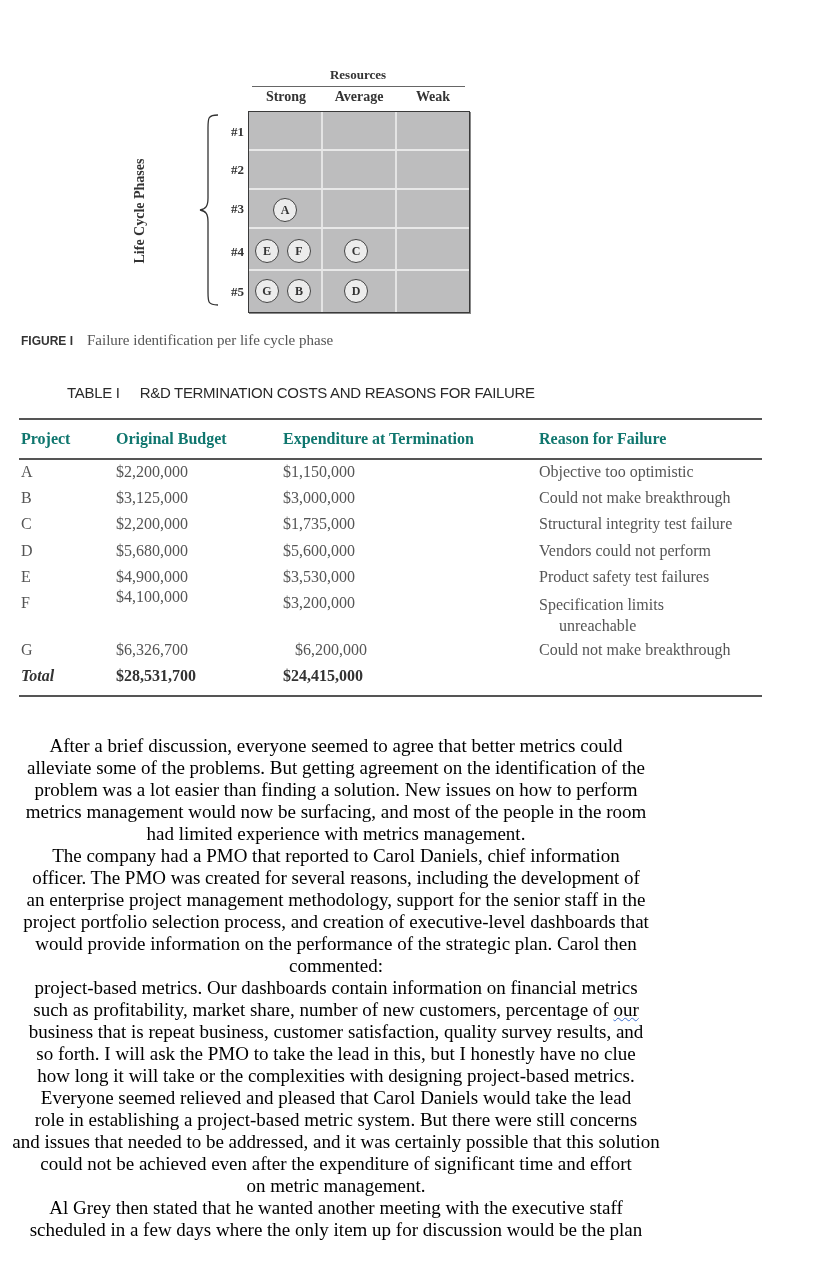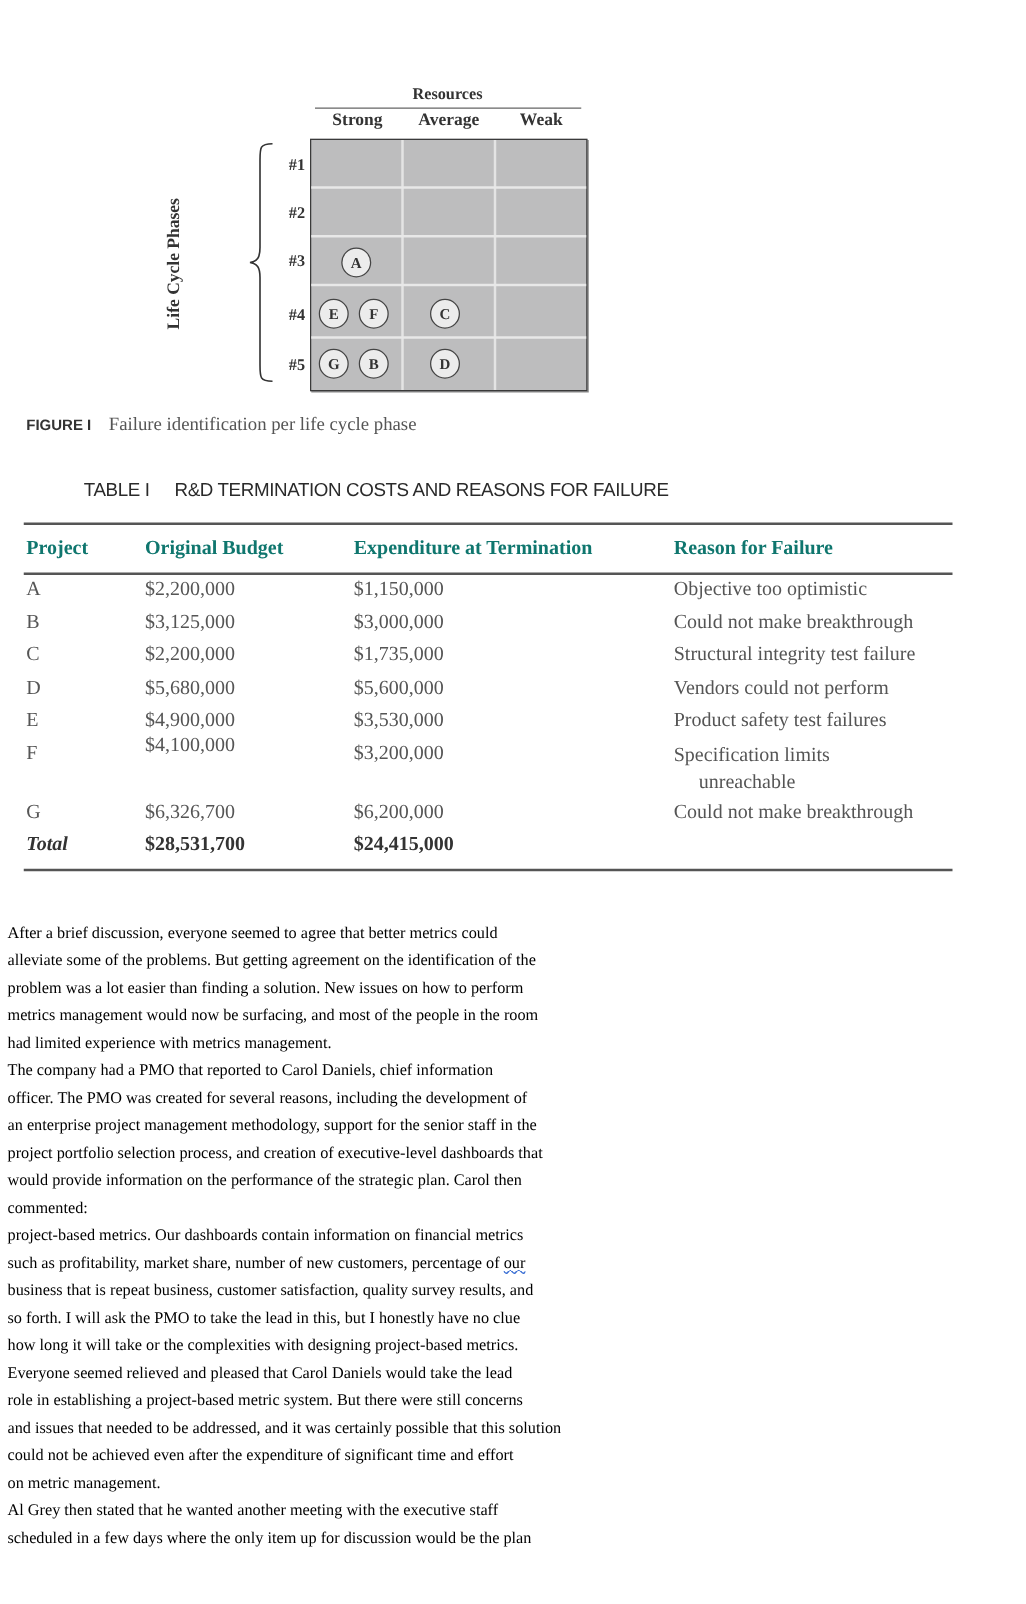--- a/index.html
+++ b/index.html
@@ -75,21 +75,21 @@
     .tcell { color: #555; }
     .tcell.total { font-weight: bold; color: #333; }
     .c0 { left: 21px; }
     .c1 { left: 116px; }
     .c2 { left: 283px; }
     .c3 { left: 539px; }
     .wrap2 { padding-left: 20px; display: block; }
     
     .body-text {
       position: absolute; left: 6px; top: 735px; width: 660px;
-      font-size: 13px; line-height: 22px; color: #000;
+      font-size: 19px; line-height: 22px; color: #000; text-align: center;
     }
     .body-text p { margin: 0; }
     .line { display: block; white-space: nowrap; }
     .squiggle {
       text-decoration: underline wavy #3b6fd4;
       text-decoration-thickness: 1px;
     }
   </style>
 </head>
 <body>
@@ -188,21 +188,21 @@
     <div class="tcell c2" style="top:594px;">$3,200,000</div>
     <div class="tcell c3" style="top:594px;line-height:21px;">
       <span>Specification limits</span>
       <span class="wrap2">unreachable</span>
     </div>
   </div>
 
   <div>
     <div class="tcell c0" style="top:641px;">G</div>
     <div class="tcell c1" style="top:641px;">$6,326,700</div>
-    <div class="tcell c2" style="top:641px;">$6,200,000</div>
+    <div class="tcell c2" style="top:641px;margin-left:12px;">$6,200,000</div>
     <div class="tcell c3" style="top:641px;">Could not make breakthrough</div>
   </div>
 
   <div>
     <div class="tcell total c0" style="top:667px;font-style:italic;">Total</div>
     <div class="tcell total c1" style="top:667px;">$28,531,700</div>
     <div class="tcell total c2" style="top:667px;">$24,415,000</div>
   </div>
 
   <div class="trule" style="top:695px;"></div>

